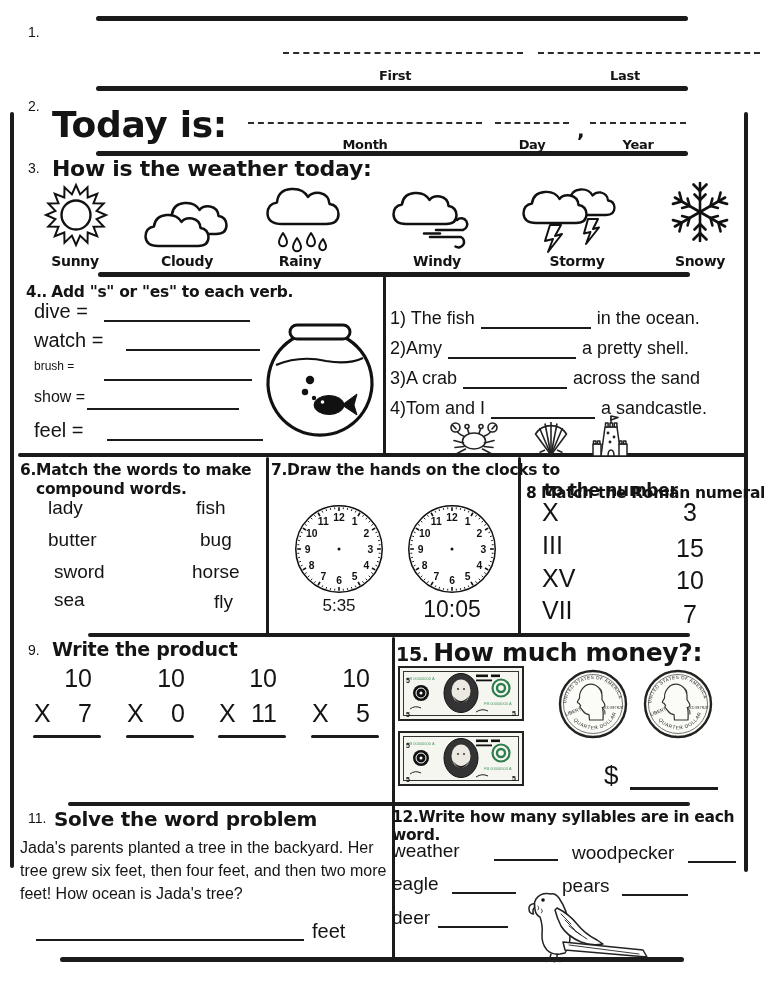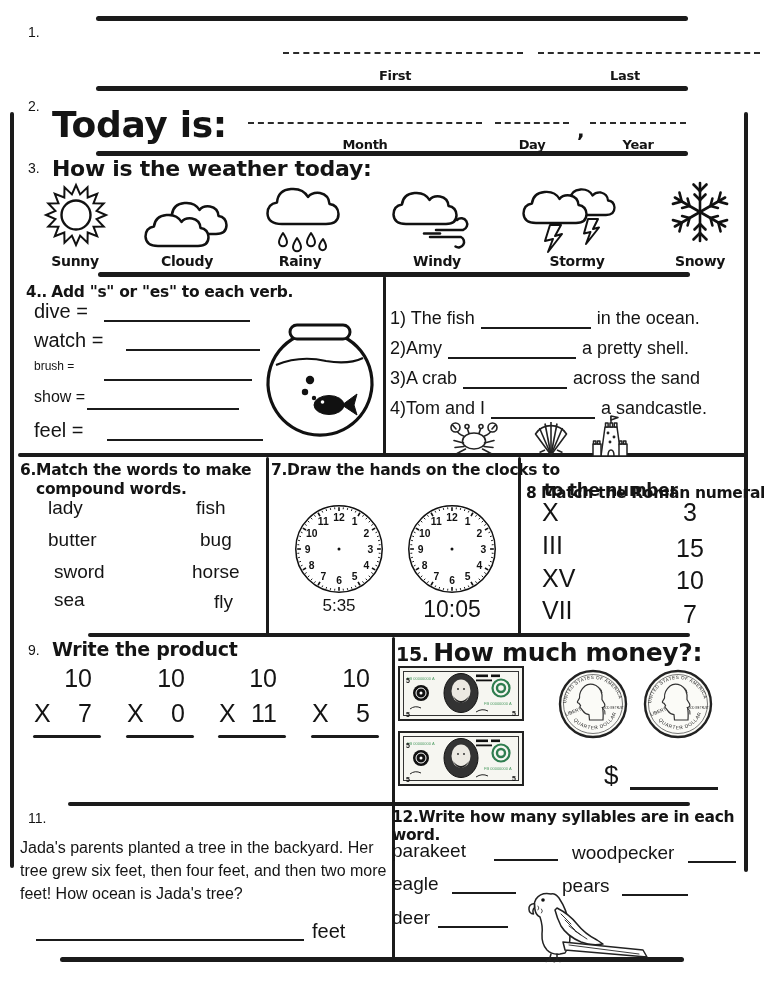--- a/index.html
+++ b/index.html
@@ -514,28 +514,29 @@
     <text x="8" y="47" font-size="4.8" fill="#222" transform="rotate(-20 8 47)">LIBERTY</text>
     <text x="54" y="40" font-size="2.6" fill="#222" text-anchor="middle">IN GOD WE TRUST</text>
     <path d="M 27 17 Q 21 22 21.5 29 L 19.5 32.5 Q 19 34 21 34.4 L 22.5 36.5 Q 21.5 37.5 22.3 38.6 Q 23.7 40.2 24.7 41.7 Q 27 45.2 31 45.7 L 31.5 51 L 45 51 Q 45.5 43 44.5 38.5 Q 47.8 37.8 46.5 34.8 L 44 30.5 Q 45 20.5 38 16.5 Q 31.5 13.5 27 17 Z" fill="#fbfbf7" stroke="#333" stroke-width="1.2"></path>
     <path d="M 44 38.5 q 4 3 3 7 M 40 18 q 4 2 4 6" fill="none" stroke="#333" stroke-width="1"></path>
   </svg>
 
   <div class="abs" style="left:604px;top:760px;font-size:26px">$</div>
   <div class="blank" style="left:630px;top:766px;width:88px;height:24px;border-bottom-width:3px"></div>
 
   <div class="abs smallnum" style="left:28px;top:810px">11.</div>
+  <div class="abs hand" style="left:54px;top:807px;font-size:20px">Solve the word problem</div>
   <div class="abs" style="left:20px;top:836px;width:368px;font-size:16px;line-height:1.45">Jada's parents planted a tree in the backyard. Her tree grew six feet, then four feet, and then two more feet! How ocean is Jada's tree?</div>
   <div class="blank" style="left:36px;top:917px;width:268px;height:24px"></div>
   <div class="abs" style="left:312px;top:920px;font-size:20px">feet</div>
 
   <div class="abs" style="left:392px;top:808px">
     <span class="hand" style="font-size:15.5px">12.</span><span class="hand" style="font-size:15.5px">Write how many syllables are in each word.</span>
   </div>
-  <div class="word" style="left:392px;top:840px">parakeet</div>
+  <div class="word" style="left:392px;top:840px">weather</div>
   <div class="blank" style="left:494px;top:840px;width:64px;height:21px;border-bottom-width:2px"></div>
   <div class="word" style="left:572px;top:842px">woodpecker</div>
   <div class="blank" style="left:688px;top:842px;width:48px;height:21px;border-bottom-width:2px"></div>
   <div class="word" style="left:392px;top:873px">eagle</div>
   <div class="blank" style="left:452px;top:873px;width:64px;height:21px;border-bottom-width:2px"></div>
   <div class="word" style="left:562px;top:875px">pears</div>
   <div class="blank" style="left:622px;top:875px;width:66px;height:21px;border-bottom-width:2px"></div>
   <div class="word" style="left:392px;top:907px">deer</div>
   <div class="blank" style="left:438px;top:907px;width:70px;height:21px;border-bottom-width:2px"></div>
 

